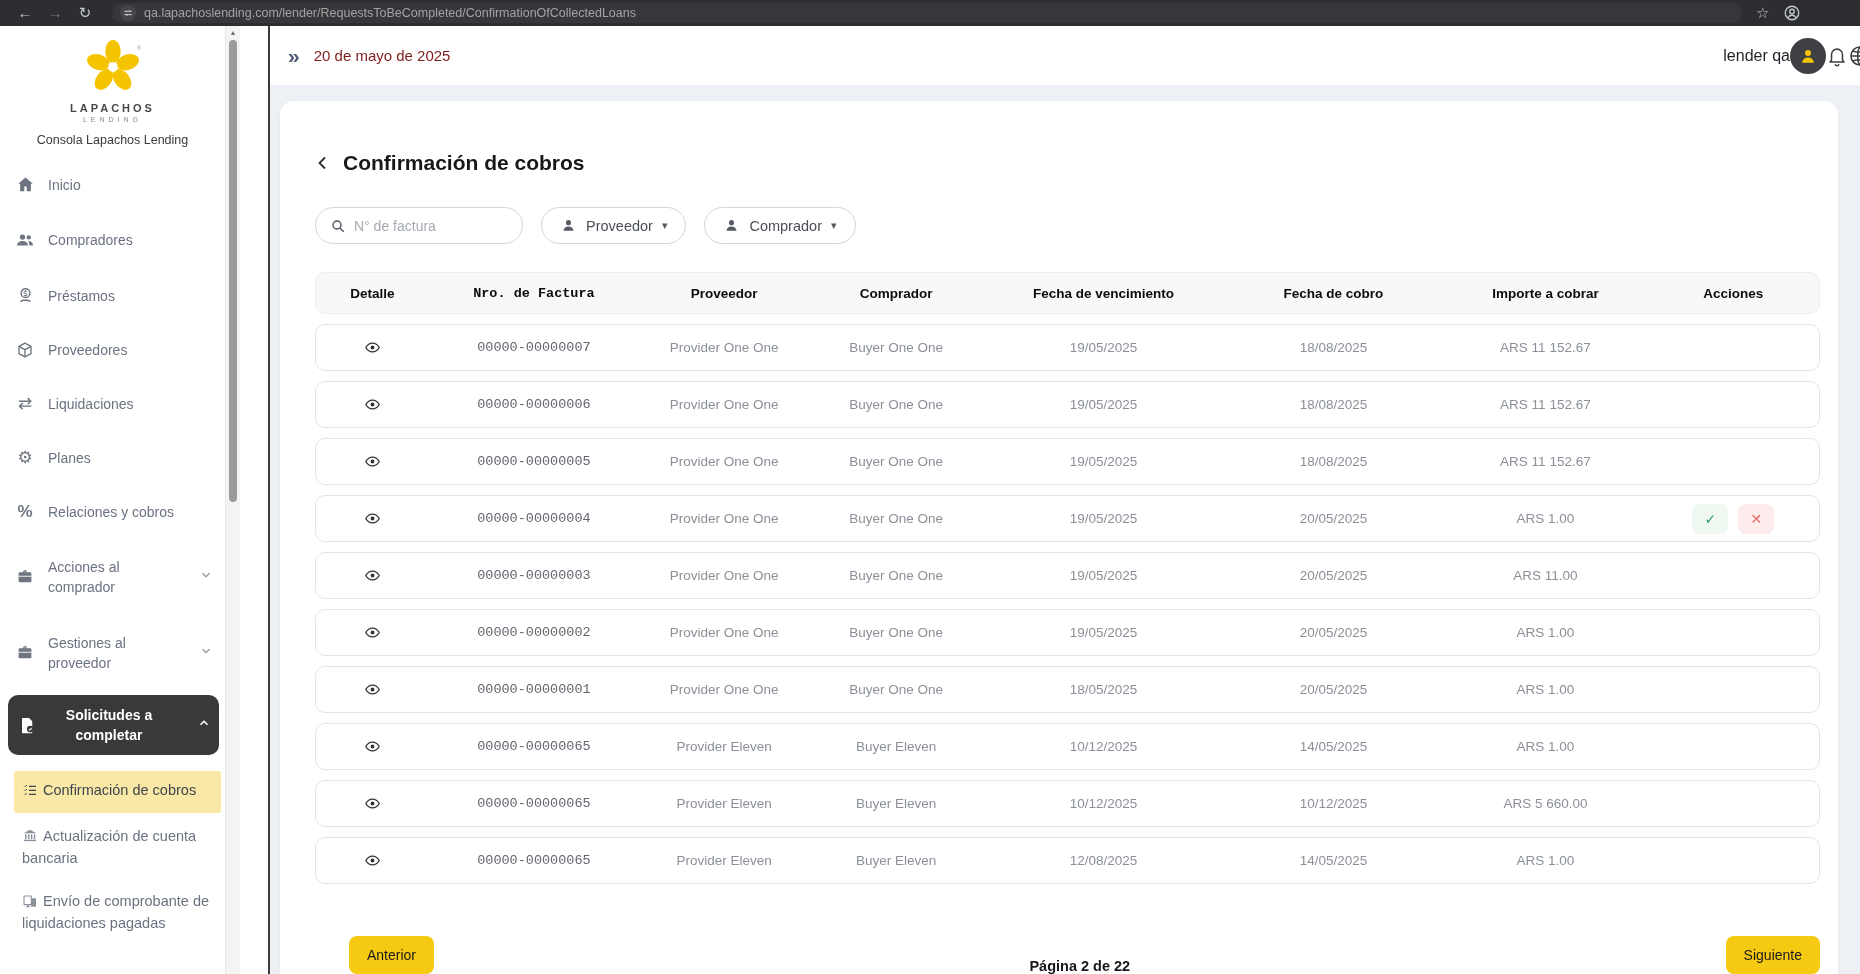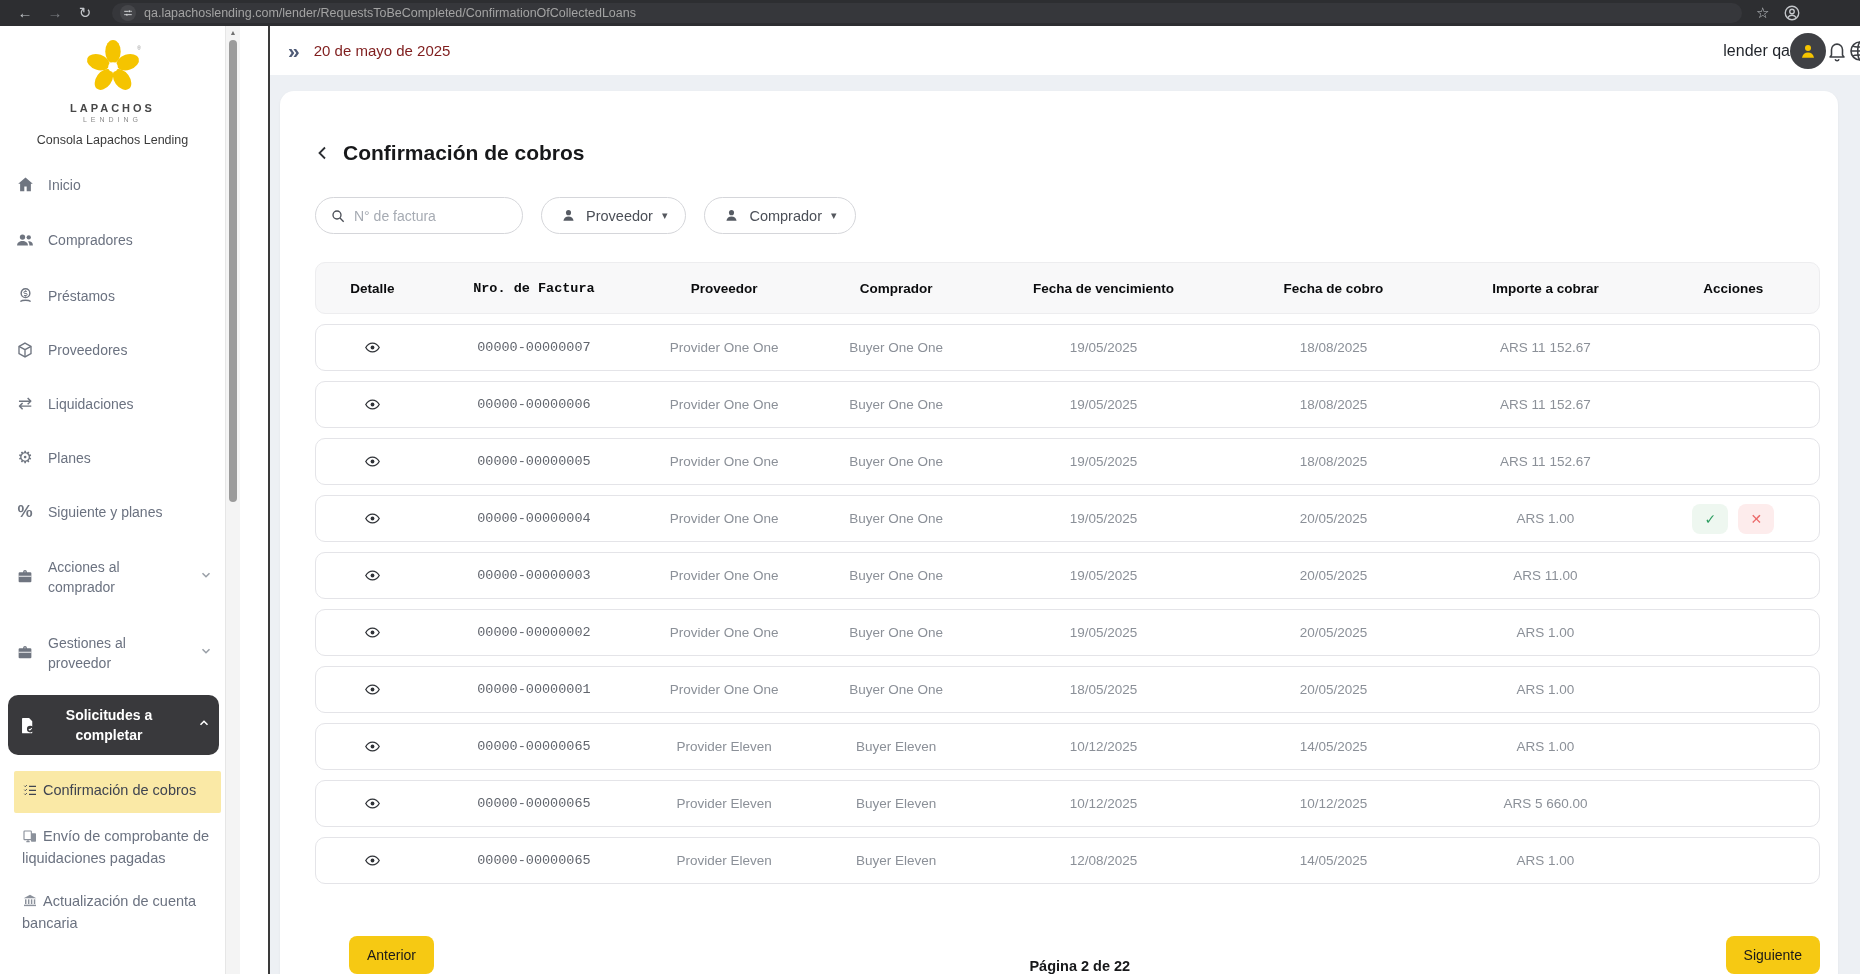--- a/index.html
+++ b/index.html
@@ -58,21 +58,21 @@
   .filters { display:flex; align-items:center; gap:18px; margin-top:32px; }
   .search-pill { display:flex; align-items:center; gap:8px; width:208px; height:37px; border:1px solid #d5d6da; border-radius:19px; padding:0 14px; }
   .search-pill input { border:none; outline:none; font-size:14px; color:#3c3f44; width:140px; font-family:"Liberation Sans", sans-serif; }
   .search-pill input::placeholder { color:#a6abb3; }
   .drop-pill { display:flex; align-items:center; gap:9px; height:37px; border:1px solid #d5d6da; border-radius:19px; padding:0 18px; cursor:pointer; }
   .drop-label { font-size:14.5px; color:#4b4f57; }
   .caret { font-size:11px; color:#55585e; }
 
   
   .table { margin-top:28px; }
-  .thead { display:flex; align-items:center; height:52px; background:#f8f8f9; border:1px solid #ededef; border-radius:10px; font-weight:bold; font-size:13.5px; color:#0b0c0e; }
+  .thead { display:flex; align-items:center; height:42px; background:#f8f8f9; border:1px solid #ededef; border-radius:10px; font-weight:bold; font-size:13.5px; color:#0b0c0e; }
   .cell { text-align:center; padding:0 4px; }
   .c1{width:7.5%;} .c2{width:14%;font-family:Liberation Mono, monospace;} .c3{width:11.3%;} .c4{width:11.6%;} .c5{width:16%;} .c6{width:14.6%;} .c7{width:13.6%;} .c8{width:11.4%;}
   .trow { display:flex; align-items:center; height:47px; background:#fff; border:1px solid #e4e4e8; border-radius:10px; margin-top:10px; font-size:13.5px; color:#8b9098; }
   .trow .c2 { color:#61656d; }
   .eye-btn { display:inline-flex; cursor:pointer; vertical-align:middle; }
   .actions { display:flex; gap:10px; justify-content:center; }
   .act-btn { width:36px; height:30px; border:none; border-radius:8px; font-size:14px; cursor:pointer; font-family:"Liberation Sans", sans-serif; }
   .act-ok { background:#eef7f0; color:#2f9e62; }
   .act-no { background:#fdecec; color:#ec6a6a; }
 
@@ -188,21 +188,21 @@
       <li>
         <span class="ico">
             <i class="glyph">⚙</i>
           </span>
         <span>Planes</span>
       </li>
       <li>
         <span class="ico">
             <i class="glyph" style="font-weight:bold;">%</i>
           </span>
-        <span>Siguiente y planes</span>
+        <span>Relaciones y cobros</span>
       </li>
       <li style="line-height:20px;">
         <span class="ico">
             <svg width="18" height="18" viewBox="0 0 24 24" fill="#6f7580">
               <path d="M9.5 5.5V5a2.5 2.5 0 015 0v.5H19A1.5 1.5 0 0120.5 7v10.5A1.5 1.5 0 0119 19H5a1.5 1.5 0 01-1.5-1.5V7A1.5 1.5 0 015 5.5zm1.8 0h1.4V5a.7.7 0 00-1.4 0z"></path>
               <path d="M3.5 11h17" stroke="#fff" stroke-width="1.2"></path>
             </svg>
           </span>
         <span style="width:120px;">Acciones al comprador</span>
         <span class="chev"><svg width="14" height="14" viewBox="0 0 16 16" fill="none" stroke="#9aa0a8" stroke-width="1.8">
@@ -235,37 +235,37 @@
             </svg></span>
       </li>
     </ul>
 
     <ul class="submenu">
       <li class="highlight">
         <span class="sub-ico"><svg width="16" height="16" viewBox="0 0 24 24" fill="none" stroke="#3f4450" stroke-width="1.9">
               <path d="M3.5 5.6l1.4 1.4 2.3-2.3M3.5 11.6l1.4 1.4 2.3-2.3M3.5 17.6l1.4 1.4 2.3-2.3" stroke-width="1.5"></path>
               <path d="M10.5 6.4H21M10.5 12.4H21M10.5 18.4H21"></path>
             </svg></span><span>Confirmación de cobros</span>
-      </li>
-      <li>
-        <span class="sub-ico"><svg width="16" height="16" viewBox="0 0 24 24" fill="none" stroke="#8b919b" stroke-width="1.7">
-              <rect x="3" y="4.5" width="11" height="13" rx="1"></rect>
-              <path d="M9 17.5v2.5M6.5 20.5h5"></path>
-              <rect x="13.5" y="8" width="7.5" height="12.5" rx="1" fill="#8b919b" stroke="none"></rect>
-            </svg></span><span>Envío de comprobante de liquidaciones pagadas</span>
       </li>
       <li>
         <span class="sub-ico"><svg width="16" height="16" viewBox="0 0 24 24" fill="#8b919b">
               <path d="M12 2.5l9.5 5.5h-19z"></path>
               <rect x="4.5" y="9.5" width="2.2" height="7"></rect>
               <rect x="8.9" y="9.5" width="2.2" height="7"></rect>
               <rect x="13.3" y="9.5" width="2.2" height="7"></rect>
               <rect x="17.7" y="9.5" width="2.2" height="7"></rect>
               <rect x="3" y="17.5" width="18" height="2.2"></rect>
             </svg></span><span>Actualización de cuenta bancaria</span>
+      </li>
+      <li>
+        <span class="sub-ico"><svg width="16" height="16" viewBox="0 0 24 24" fill="none" stroke="#8b919b" stroke-width="1.7">
+              <rect x="3" y="4.5" width="11" height="13" rx="1"></rect>
+              <path d="M9 17.5v2.5M6.5 20.5h5"></path>
+              <rect x="13.5" y="8" width="7.5" height="12.5" rx="1" fill="#8b919b" stroke="none"></rect>
+            </svg></span><span>Envío de comprobante de liquidaciones pagadas</span>
       </li>
     </ul>
   </div>
 
   <div class="side-scroll">
     <span class="arr">▲</span>
     <div class="thumb"></div>
   </div>
   <div class="side-gap"></div>
   <div class="v-divider"></div>

